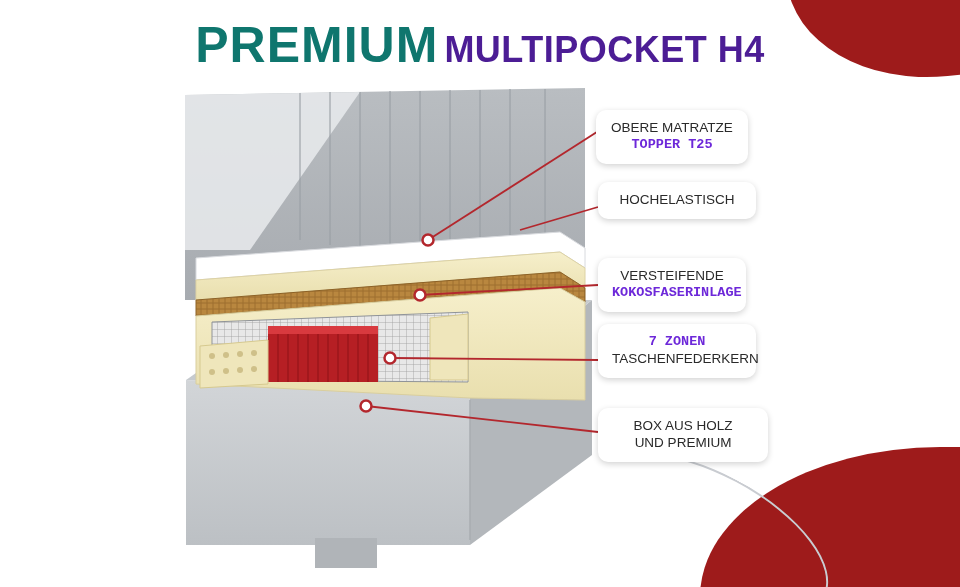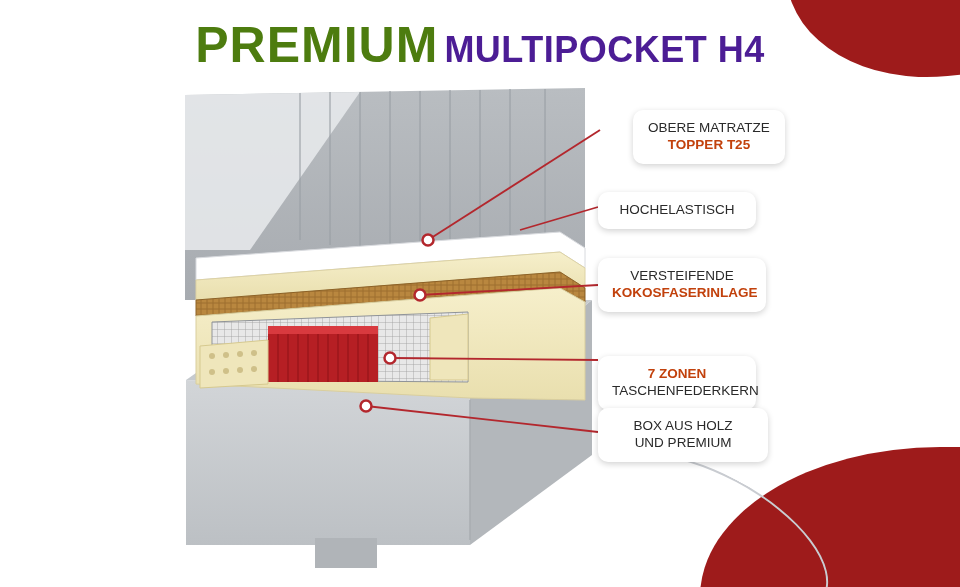--- a/index.html
+++ b/index.html
@@ -53,21 +53,21 @@
     position: absolute;
     top: 16px;
     left: 0;
     width: 960px;
     text-align: center;
     white-space: nowrap;
   }
   .title .premium {
     font-size: 50px;
     font-weight: bold;
-    color: #4d7c0f;
+    color: #0f766e;
     letter-spacing: 1px;
   }
   .title .model {
     font-size: 36px;
     font-weight: bold;
     color: #4c1d95;
     letter-spacing: 0.5px;
     margin-left: 6px;
   }
 
@@ -78,30 +78,31 @@
     border-radius: 10px;
     box-shadow: 0 2px 6px rgba(0,0,0,0.18);
     padding: 10px 14px;
     text-align: center;
     line-height: 1.25;
     font-size: 13.5px;
     color: #2a2a2a;
     box-sizing: border-box;
   }
   .callout .hl {
-    color: #c2410c;
+    color: #6d28d9;
     font-weight: bold;
+    font-family: Liberation Mono, monospace;
   }
   .callout .plain {
     font-weight: normal;
   }
-  .c1 { left: 633px; top: 110px; width: 152px; }
-  .c2 { left: 598px; top: 192px; width: 158px; }
-  .c3 { left: 598px; top: 258px; width: 168px; }
-  .c4 { left: 598px; top: 356px; width: 158px; }
+  .c1 { left: 596px; top: 110px; width: 152px; }
+  .c2 { left: 598px; top: 182px; width: 158px; }
+  .c3 { left: 598px; top: 258px; width: 148px; }
+  .c4 { left: 598px; top: 324px; width: 158px; }
   .c5 { left: 598px; top: 408px; width: 170px; }
 
   
   .overlay {
     position: absolute;
     left: 0; top: 0;
     width: 960px; height: 587px;
     pointer-events: none;
   }
 </style>

